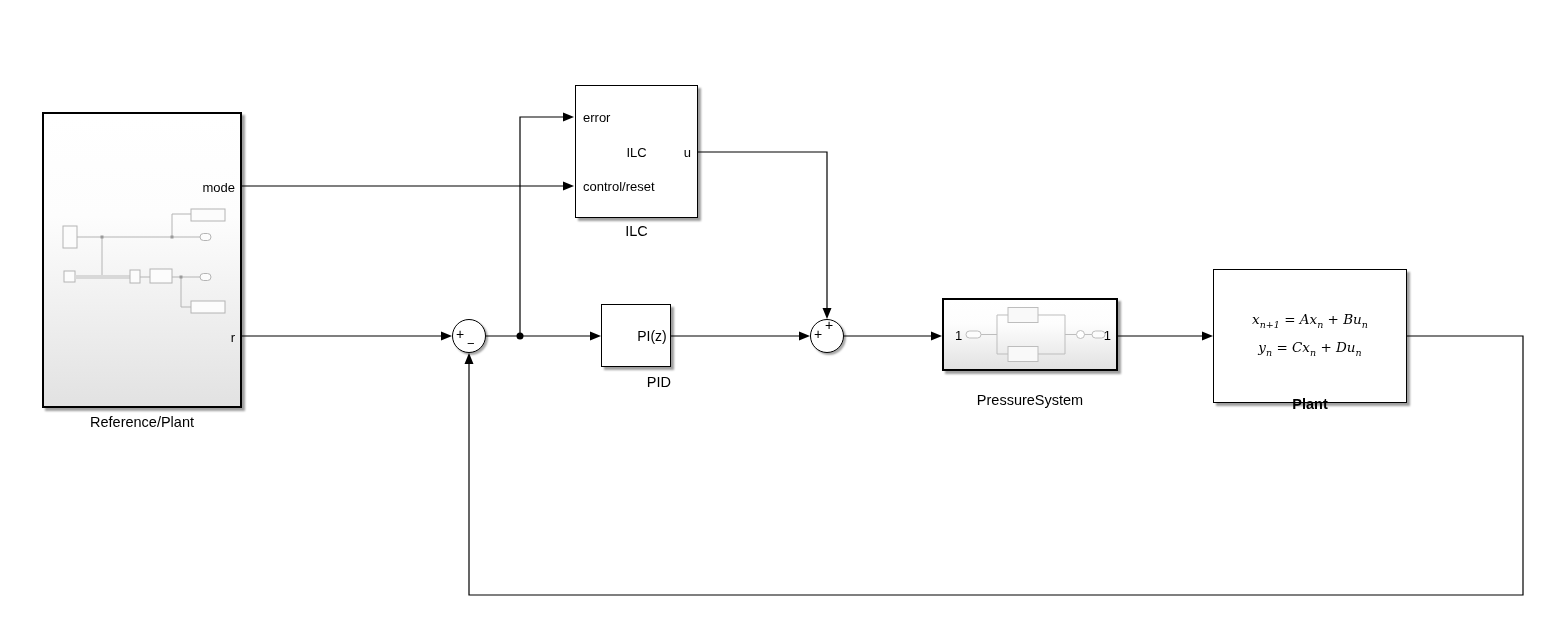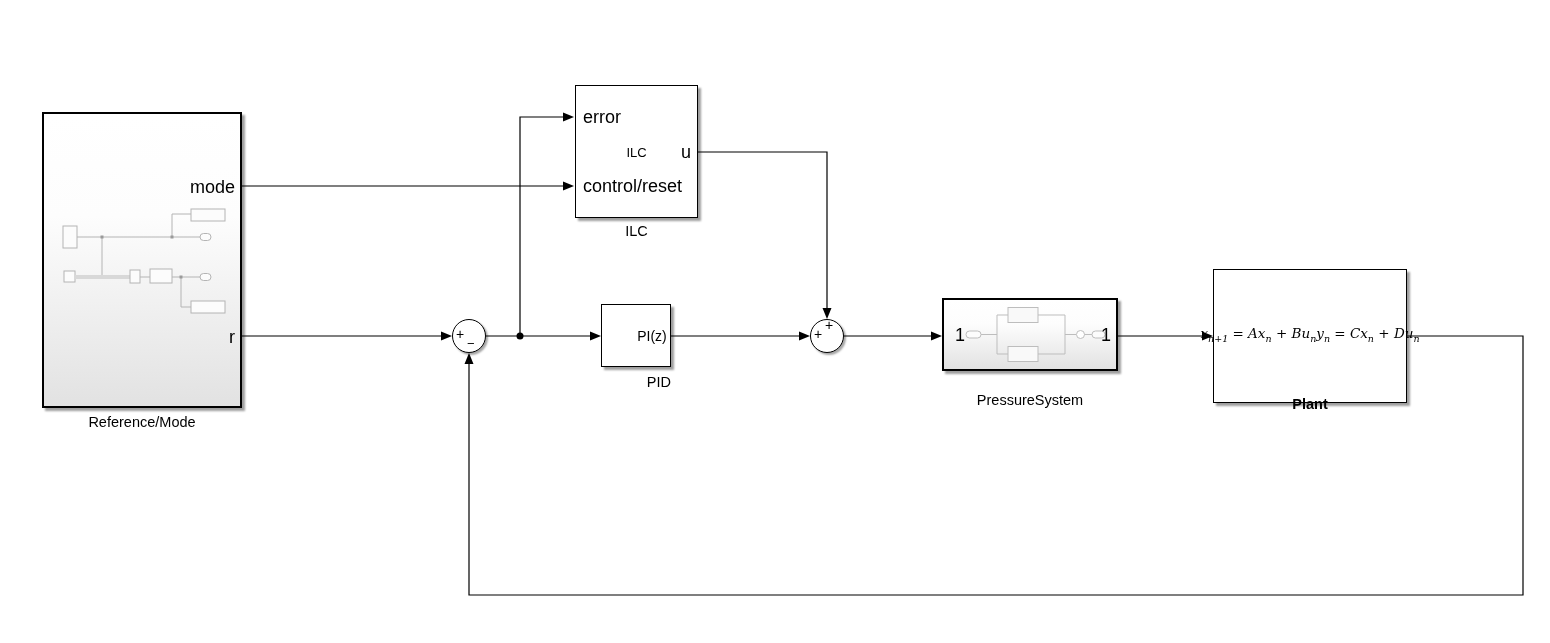--- a/index.html
+++ b/index.html
@@ -25,21 +25,21 @@
     background: #ffffff;
     border: 1.6px solid #000000;
     box-shadow: 2.5px 2.5px 2px rgba(0,0,0,0.38);
   }
   .subsystem {
     border-width: 2px;
     background: linear-gradient(to bottom, #ffffff 0%, #fdfdfd 35%, #e2e2e2 100%);
   }
   .port-label {
     position: absolute;
-    font-size: 18px;
+    font-size: 13px;
     line-height: 15px;
     color: #000000;
     white-space: nowrap;
   }
   .block-name {
     position: absolute;
     font-size: 13px;
     line-height: 15px;
     color: #000000;
   }
@@ -66,21 +66,21 @@
     color: #000;
   }
   .pid-block {
     display: flex;
     align-items: center;
     justify-content: center;
     font-size: 14px;
   }
   .plant-block {
     display: flex;
-    flex-direction: row;
+    flex-direction: column;
     align-items: center;
     justify-content: center;
   }
   .eq {
     font-family: "DejaVu Serif", "Liberation Serif", serif;
     font-style: italic;
     font-size: 13.5px;
     line-height: 23px;
     color: #000;
     white-space: nowrap;
@@ -170,21 +170,21 @@
       </g>
       <g fill="#9a9a9a" stroke="none">
         <rect x="56.5" y="121.5" width="3" height="3"></rect>
         <rect x="126.5" y="121.5" width="3" height="3"></rect>
         <rect x="135.5" y="161.5" width="3" height="3"></rect>
       </g>
     </svg>
     <span class="port-label" style="right:5px; top:66px;text-align:right;">mode</span>
     <span class="port-label" style="right:5px; top:216px;">r</span>
   </div>
-  <div class="block-caption" style="left:42px; top:414px; width:200px;">Reference/Mode</div>
+  <div class="block-caption" style="left:42px; top:414px; width:200px;">Reference/Plant</div>
 
   <div class="block" style="left:575px; top:85px; width:123px; height:133px;">
     <span class="port-label" style="left:7px; top:24px;">error</span>
     <span class="block-name" style="left:0; top:59px; width:100%; text-align:center;">ILC</span>
     <span class="port-label" style="right:6px; top:59px;">u</span>
     <span class="port-label" style="left:7px; top:93px;text-align:right;">control/reset</span>
   </div>
   <div class="block-caption" style="left:575px; top:223px; width:123px;">ILC</div>
 
   <div class="sum" style="left:452px; top:319px;">

